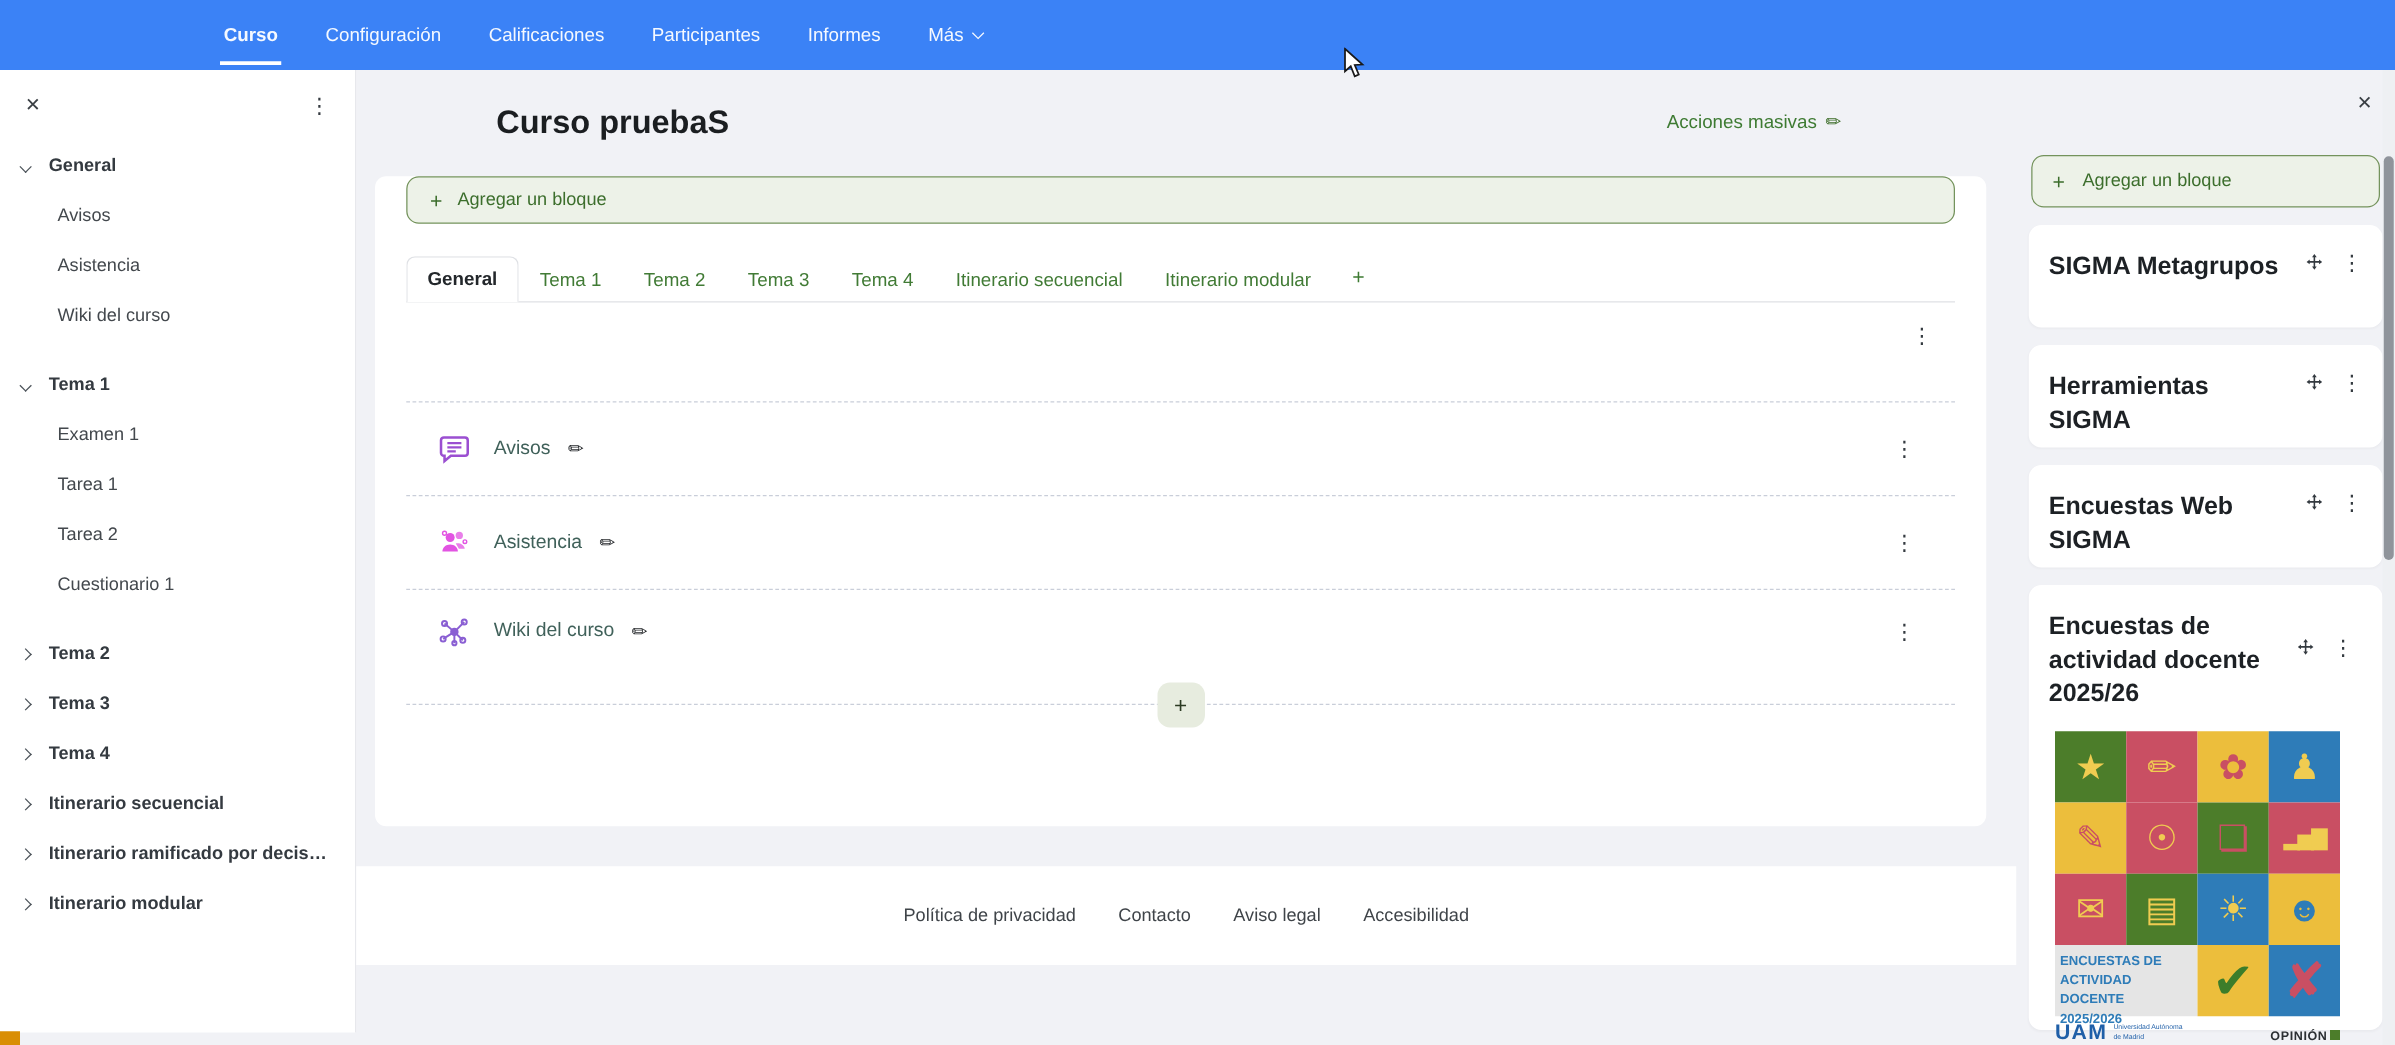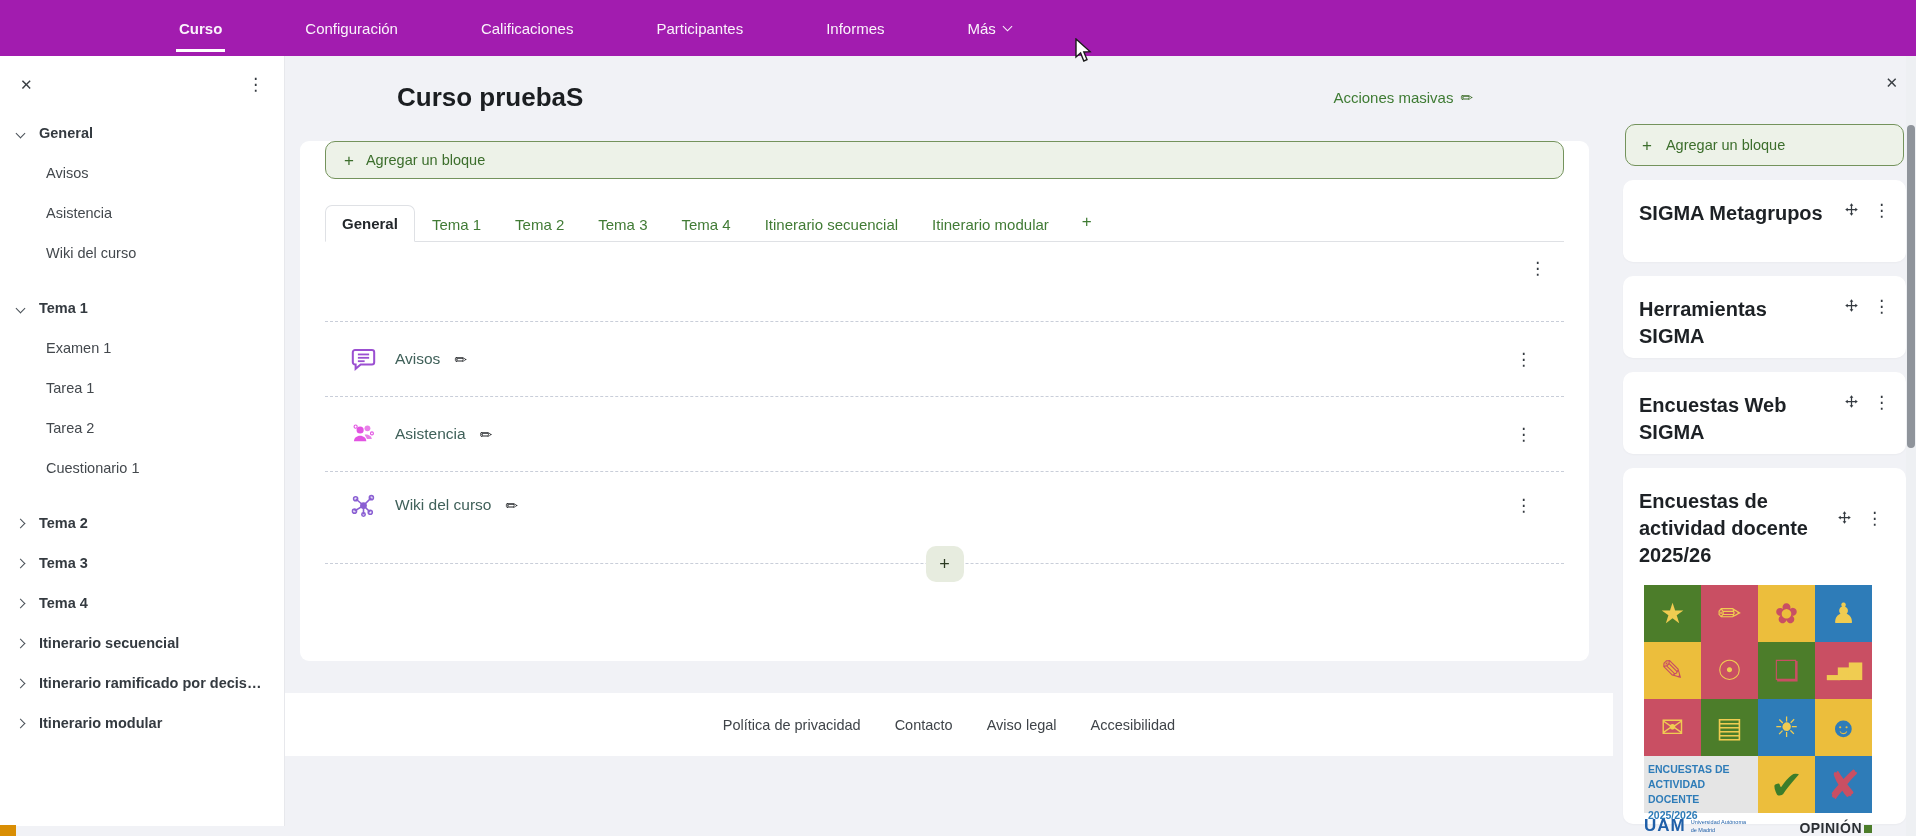--- a/index.html
+++ b/index.html
@@ -1,20 +1,20 @@
 <!DOCTYPE html>
 <html lang="es"><head>
 <meta charset="utf-8">
 <style>
   * { margin:0; padding:0; box-sizing:border-box; }
   html,body { width:1916px; height:836px; overflow:hidden; }
   body { font-family:"Liberation Sans","DejaVu Sans",sans-serif; background:#f1f2f6; color:#212529; position:relative; }
 
   
-  .topbar { height:56px; background:#a21caf; display:flex; align-items:stretch; padding-left:160px;gap:45px; }
+  .topbar { height:56px; background:#3b82f6; display:flex; align-items:stretch; padding-left:160px; }
   .nav-item { display:flex; align-items:center; padding:0 19px; color:rgba(255,255,255,.95); font-size:15px; cursor:pointer; position:relative; }
   .nav-item.active { font-weight:bold; }
   .nav-item.active::after { content:''; position:absolute; left:16px; right:16px; bottom:4px; height:3px; background:#fff; }
   .chev { display:inline-block; width:7px; height:7px; border-right:1.6px solid currentColor; border-bottom:1.6px solid currentColor; transform:rotate(45deg); margin-left:8px; margin-top:-4px; }
 
   .layout { display:flex; height:780px; }
 
   
   .drawer-left { width:285px; background:#fff; border-right:1px solid #e7e8ec; height:770px; position:relative; flex:none; }
   .dl-top { display:flex; justify-content:space-between; align-items:center; padding:20px 20px 0 20px; }
@@ -52,21 +52,21 @@
   .intro-zone .kebab { position:absolute; right:18px; top:18px; }
   .activity-row { height:75px; display:flex; align-items:center; padding-left:25px; border-bottom:1px dashed #c9ced9; }
   .activity-row.last { border-bottom:none; height:66px; }
   .act-icon { width:27px; height:27px; margin-right:18px; flex:none; display:flex; align-items:center; justify-content:center; }
   .act-name { font-size:15.5px; color:#40615a; cursor:pointer; }
   .act-edit { margin-left:14px; font-size:15px; color:#26292c; cursor:pointer; }
   .act-kebab { margin-left:auto; margin-right:32px; cursor:pointer; }
   .add-activity-line { margin:25px 0 0 0; position:relative; border-top:1px dashed #c9ced9; }
   .add-activity-btn { position:absolute; left:50%; top:-18px; transform:translateX(-50%); width:38px; height:36px; background:#e7ecdf; border:none; border-radius:10px; font-size:18px; color:#2b3a22; cursor:pointer; font-family:inherit; }
 
-  .footer { margin-top:32px; height:63px; background:#fff; display:flex; align-items:center; justify-content:center; gap:34px; }
+  .footer { margin-top:32px; height:79px; background:#fff; display:flex; align-items:center; justify-content:center; gap:34px; }
   .footer a { color:#3f4449; font-size:14.5px; text-decoration:none; cursor:pointer; }
 
   
   .drawer-right { width:303px; flex:none; position:relative; padding:0 10px; }
   .dr-close { text-align:right; padding:18px 8px 0 0; height:38px; }
   .addblock-btn { margin:30px 2px 0 2px; height:42px; width:calc(100% - 4px); border:1px solid #74935c; background:#edf2e8; border-radius:10px; display:flex; align-items:center; padding-left:16px; gap:14px; color:#3c6e2c; font-size:14.5px; cursor:pointer; }
   .block-card { background:#fff; border-radius:10px; margin-top:14px; padding:20px 16px; height:82px; box-shadow:0 1px 2px rgba(0,0,0,.03); }
   .block-head { display:flex; align-items:flex-start; }
   .block-title { font-size:20px; font-weight:bold; color:#1d2125; line-height:1.35; flex:1; }
   .block-icons { display:flex; gap:14px; margin-left:8px; padding-top:2px; }
@@ -80,21 +80,21 @@
   .bg-green{background:#4c7d2a;} .bg-red{background:#c94f63;} .bg-yellow{background:#ecbe3c;} .bg-blue{background:#2e7cb8;} .bg-white{background:#e5e5e5;}
   .fg-green{color:#3c7d2a;} .fg-red{color:#c94f63;} .fg-yellow{color:#f0cc51;} .fg-blue{color:#2e7cb8;}
   .caption-cell { grid-column:span 2; padding:6px 2px 0 4px; }
   .caption-cell div { color:#2e7cb8; font-weight:bold; font-size:10.5px; line-height:1.45; }
   .tile.big { font-size:40px; font-weight:bold; }
   .poster-logos { width:228px; margin:4px 0 0 5px; display:flex; justify-content:space-between; align-items:flex-start; }
   .uam-wrap { display:flex; gap:5px; align-items:flex-start; }
   .uam-mark { color:#1f5fa8; font-weight:bold; font-size:17px; letter-spacing:1px; line-height:1; }
   .uam-sub { color:#1f5fa8; font-size:5.5px; width:62px; line-height:1.4; padding-top:2px; }
   .opinion-wrap { text-align:right; padding-top:2px; }
-  .opinion-mark { font-size:14px; font-weight:bold; color:#2b2f33; letter-spacing:.5px; }
+  .opinion-mark { font-size:10px; font-weight:bold; color:#2b2f33; letter-spacing:.5px; }
   .opinion-sq { display:inline-block; width:8px; height:8px; background:#4c7d2a; margin-left:2px; vertical-align:middle; }
   .opinion-sub { font-size:5.5px; color:#4c7d2a; }
 
   
   .v-scrollbar { position:absolute; top:56px; right:0; bottom:0; width:10px; background:#eef0f3; }
   .v-thumb { position:absolute; top:69px; left:1px; width:8px; height:323px; background:#8f949b; border-radius:4px; }
   .corner-orange { position:absolute; left:0; bottom:0; width:16px; height:11px; background:#d98e04; }
   .cursor { position:absolute; left:1074px; top:38px; z-index:50; pointer-events:none; }
 </style>
 </head>

